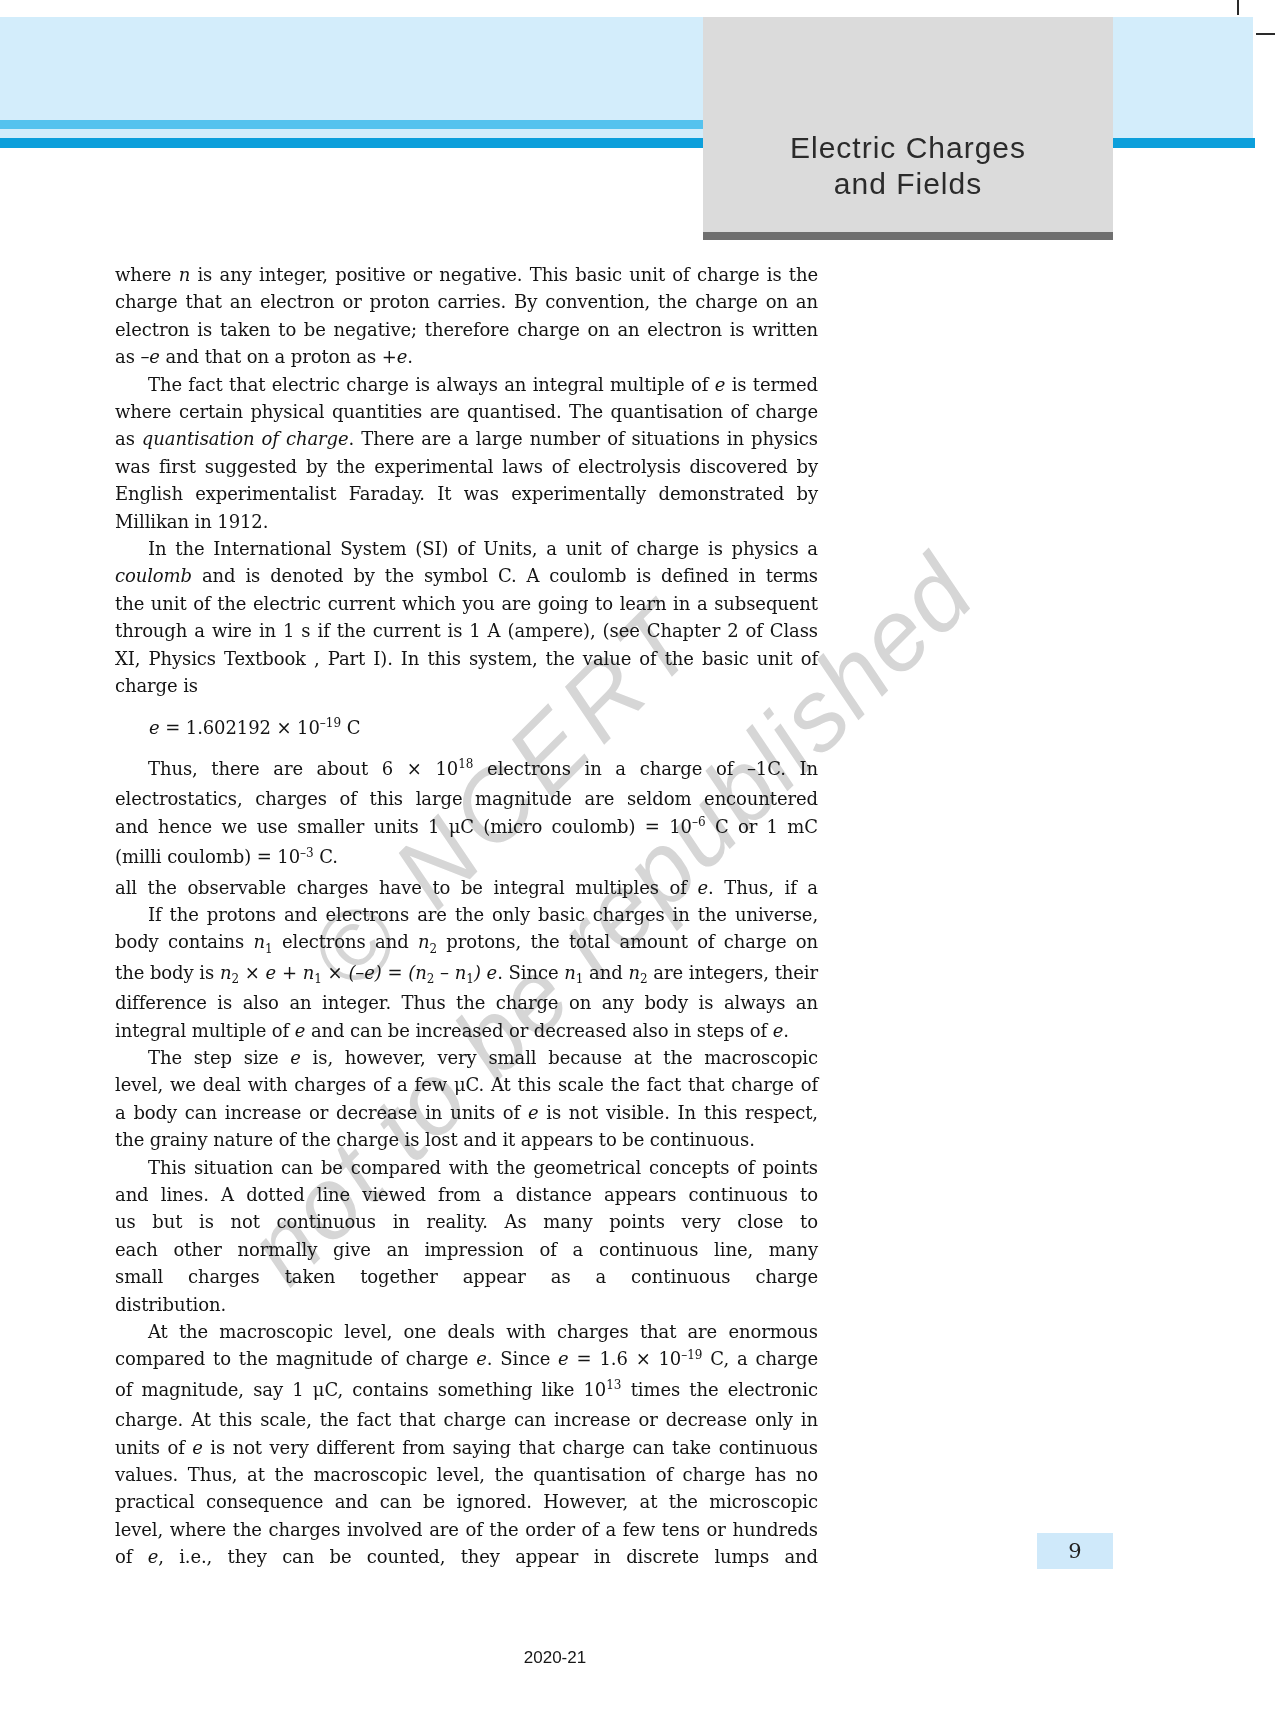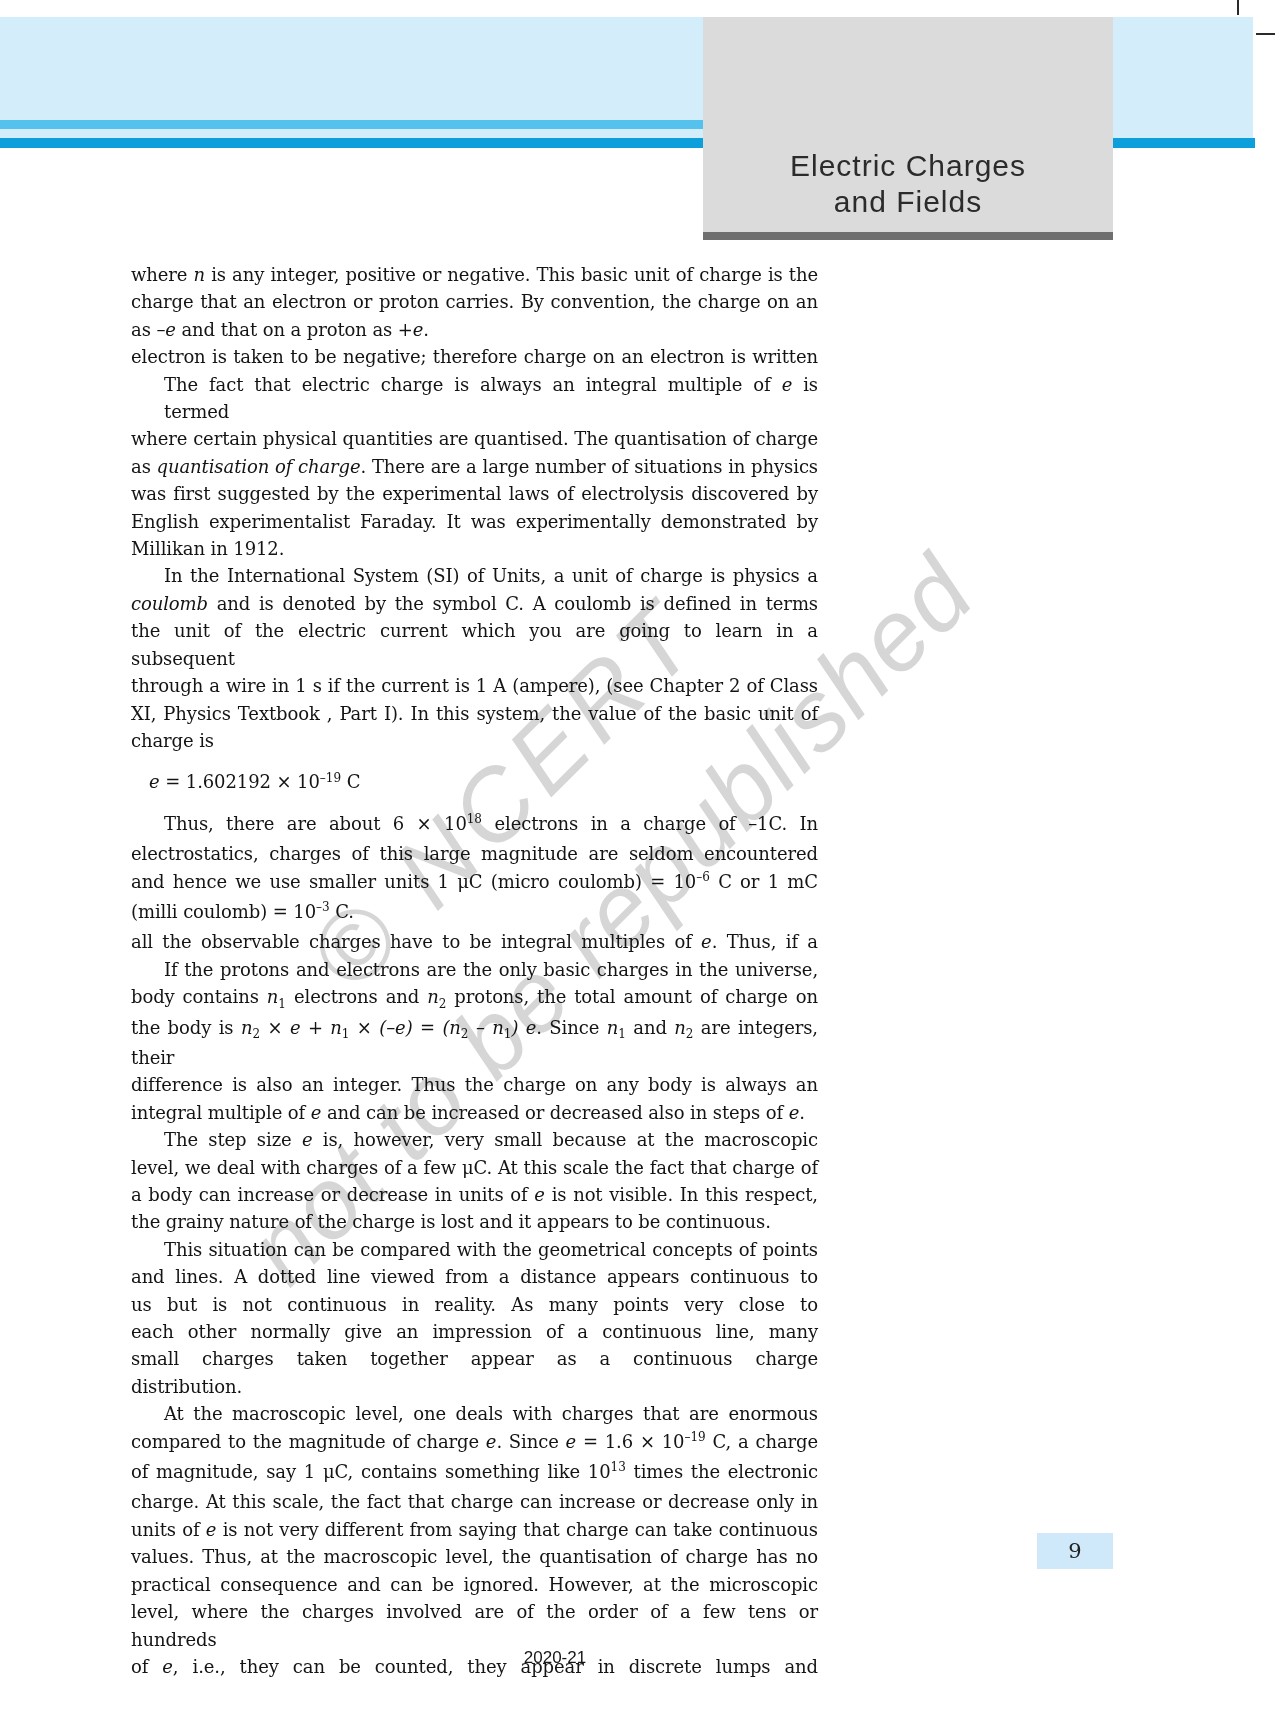--- a/index.html
+++ b/index.html
@@ -24,32 +24,32 @@
   .stripe-dark { position:absolute; left:0; top:138px; width:1255px; height:10px; background:#0c9fdb; z-index:2; }
   .chapter-box {
     position:absolute; left:703px; top:17px; width:410px; height:223px;
     background:#dbdbdb; z-index:3;
     display:flex; flex-direction:column; justify-content:flex-end;
   }
   .chapter-title {
     text-align:center; color:#2b2b2b;
     font-family:"Liberation Sans", sans-serif;
     font-size:30px; line-height:36px; letter-spacing:1px;
-    padding-bottom:12px;
+    padding-bottom:30px;
   }
   .chapter-box-bar { width:100%; height:8px; background:#6f6f6f; }
   .crop-mark-v { position:absolute; left:1237px; top:0; width:2px; height:15px; background:#2a2a2a; z-index:4; }
   .crop-mark-h { position:absolute; left:1256px; top:33px; width:19px; height:2px; background:#2a2a2a; z-index:4; }
   
   .body-text {
     position:absolute; left:115px; top:261px; width:703px;
     font-size:18px; line-height:27.4px; color:#141414;
     letter-spacing:-0.1px; z-index:1;
   }
-  .line { text-align:justify; text-align-last:justify;margin-left:16px; }
+  .line { text-align:justify; text-align-last:justify; }
   .line.last { text-align-last:left; }
   .line.indent { padding-left:33px; }
   .para.equation .line { text-align:right; text-align-last:left; padding-left:34px; margin:14px 0 11px; }
   sup { font-size:12px; vertical-align:baseline; position:relative; top:-0.55em; letter-spacing:0; }
   sub { font-size:12px; vertical-align:baseline; position:relative; top:0.38em; letter-spacing:0; }
   
   .page-num-box {
     position:absolute; left:1037px; top:1533px; width:76px; height:36px;
     background:#cfe9fa; z-index:1;
     display:flex; align-items:center; justify-content:center;
@@ -83,22 +83,22 @@
     <div class="chapter-box-bar"></div>
   </div>
 
   <div class="crop-mark-v"></div>
   <div class="crop-mark-h"></div>
 
   <div class="body-text">
       <div class="para">
         <div class="line">where <i>n</i> is any integer, positive or negative. This basic unit of charge is the</div>
         <div class="line">charge that an electron or proton carries. By convention, the charge on an</div>
+        <div class="line">electron is taken to be negative; therefore charge on an electron is written</div>
         <div class="line last">as –<i>e</i> and that on a proton as +<i>e</i>.</div>
-        <div class="line">electron is taken to be negative; therefore charge on an electron is written</div>
       </div>
       <div class="para">
         <div class="line indent">The fact that electric charge is always an integral multiple of <i>e</i> is termed</div>
         <div class="line">where certain physical quantities are quantised. The quantisation of charge</div>
         <div class="line">as <i>quantisation of charge</i>. There are a large number of situations in physics</div>
         <div class="line">was first suggested by the experimental laws of electrolysis discovered by</div>
         <div class="line">English experimentalist Faraday. It was experimentally demonstrated by</div>
         <div class="line last">Millikan in 1912.</div>
       </div>
       <div class="para">

